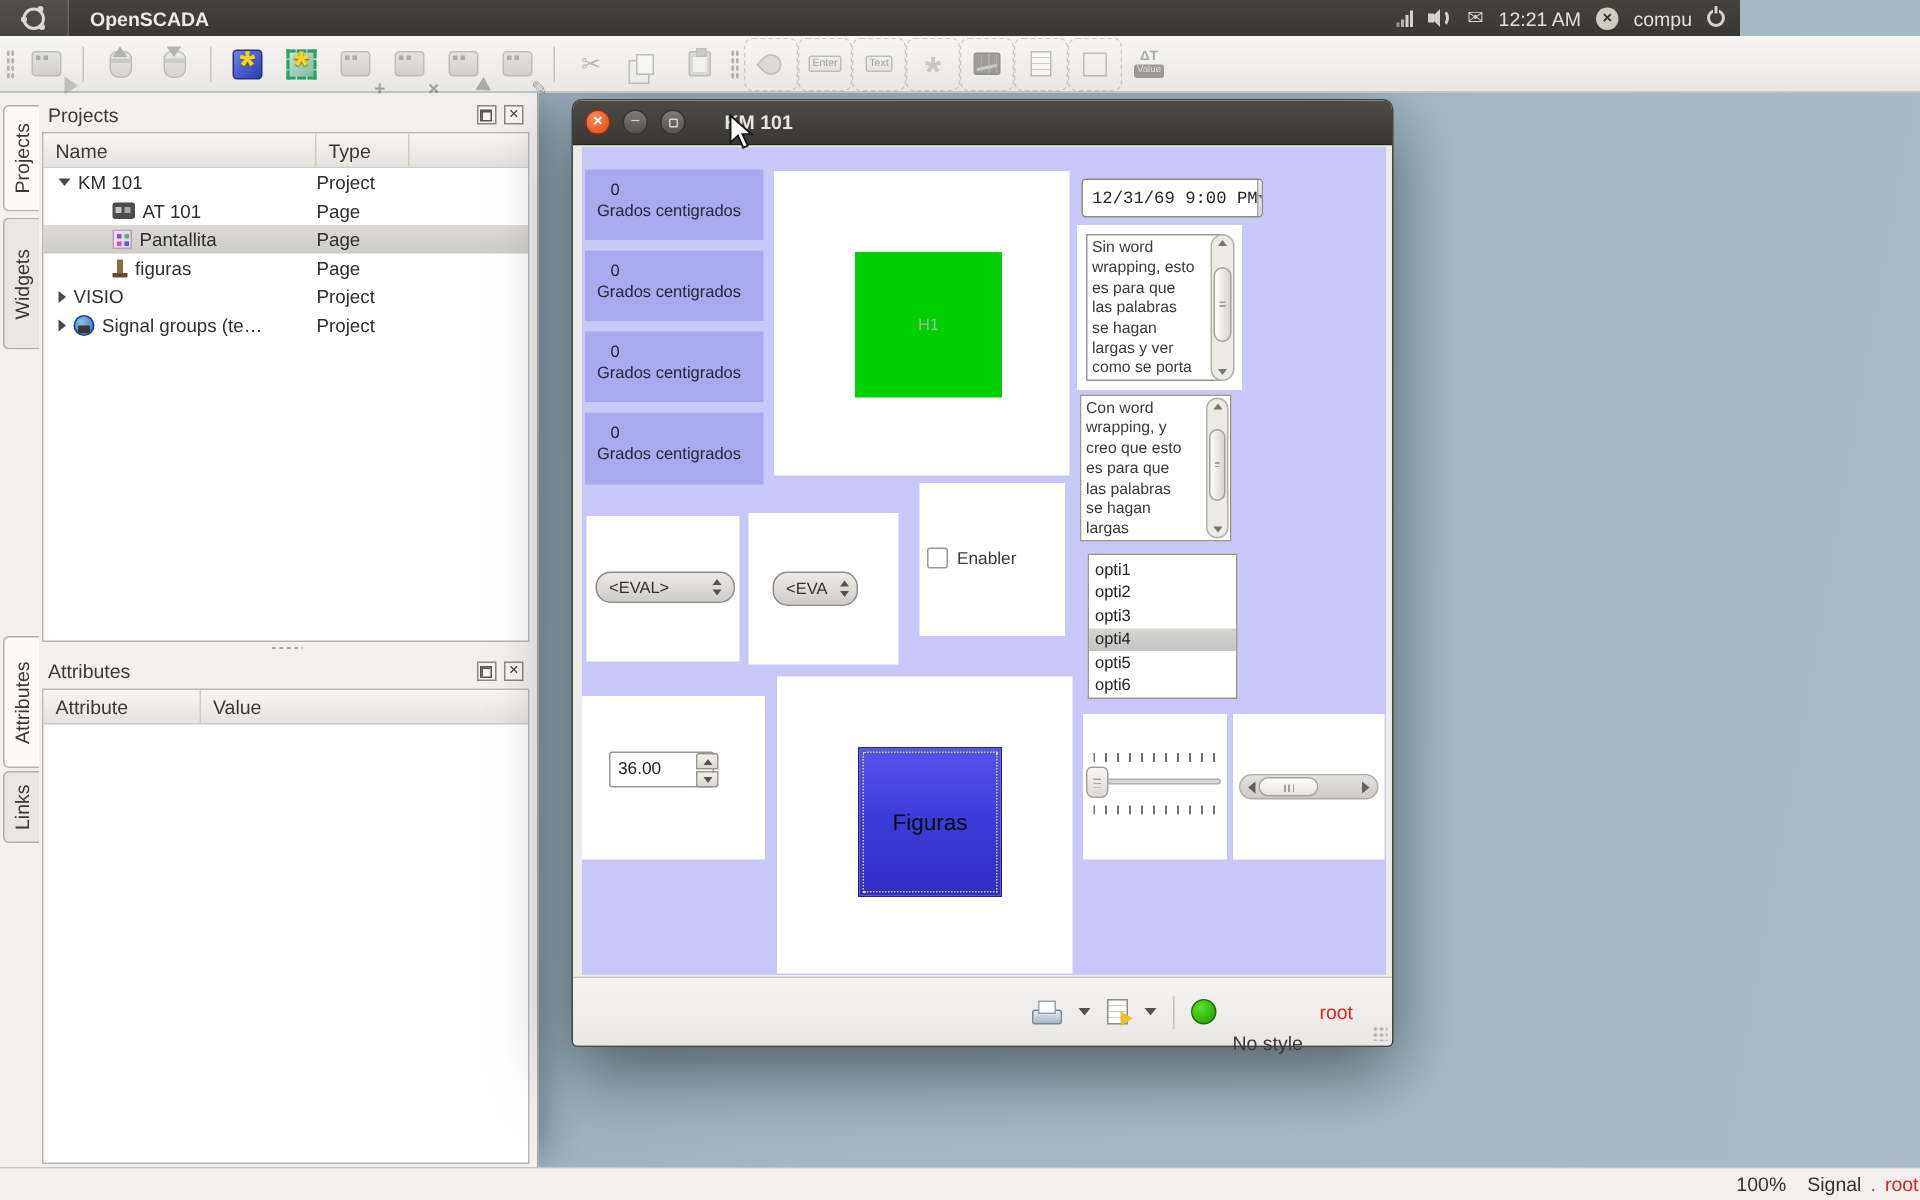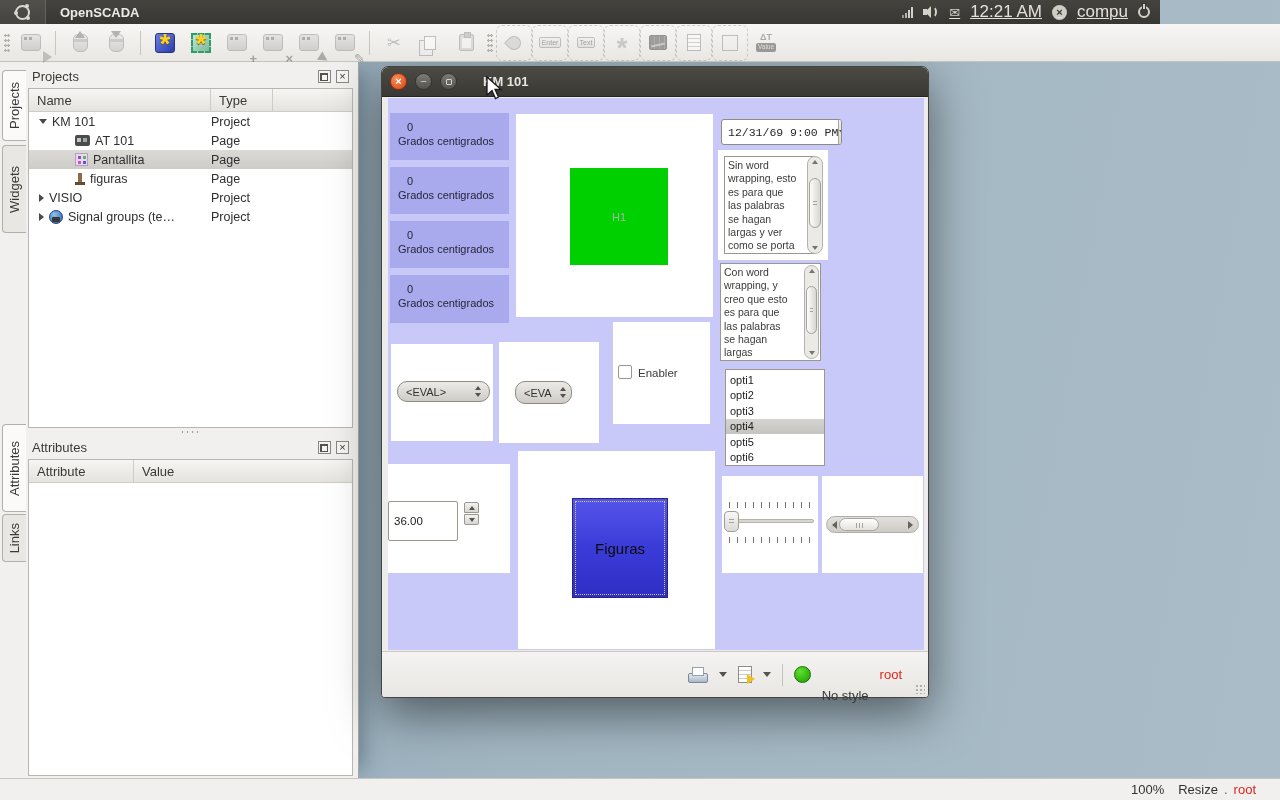--- a/index.html
+++ b/index.html
@@ -8,21 +8,21 @@
     font-family:"Liberation Sans","DejaVu Sans",sans-serif;
     position:relative;
     background:linear-gradient(100deg,#7e94a4 0%,#93a9b7 14%,#a2b6c2 45%,#a9bcc7 100%);
   }
   
   .top-panel{position:absolute;left:0;top:0;width:1160px;height:24px;background:linear-gradient(#44433e,#383733);color:#dfdbd3;display:flex;align-items:center;z-index:50;}
   .logo-btn{width:46px;height:24px;display:flex;align-items:center;justify-content:center;background:rgba(255,255,255,.07);border-right:1px solid rgba(255,255,255,.14);}
   .ulogo{width:15px;height:15px;border:2px solid #dcd8d1;border-radius:50%;position:relative;}
   .ulogo::before{content:"";position:absolute;width:4px;height:4px;border-radius:50%;background:#dcd8d1;top:-3px;left:8px;box-shadow:-11px 7px 0 #dcd8d1,1px 12px 0 #dcd8d1;}
   .app-title{font-weight:bold;font-size:13px;margin-left:14px;color:#eceae4;}
-  .tray{margin-left:auto;display:flex;align-items:center;gap:10px;padding-right:10px;font-size:17px;color:#e4e0d8;text-decoration:underline;}
+  .tray{margin-left:auto;display:flex;align-items:center;gap:10px;padding-right:10px;font-size:13px;color:#e4e0d8;}
   .signal{display:flex;align-items:flex-end;gap:1px;height:11px;}
   .signal i{display:block;width:2px;background:#d6d2ca;}
   .signal i:nth-child(1){height:3px;opacity:.6}.signal i:nth-child(2){height:5px;opacity:.8}.signal i:nth-child(3){height:8px}.signal i:nth-child(4){height:11px}
   .speaker{position:relative;width:16px;height:12px;}
   .speaker::before{content:"";position:absolute;left:0;top:3px;width:4px;height:6px;background:#d6d2ca;}
   .speaker::after{content:"";position:absolute;left:2px;top:0;border-top:6px solid transparent;border-bottom:6px solid transparent;border-right:6px solid #d6d2ca;}
   .speaker .wave{position:absolute;right:2px;top:0;width:9px;height:12px;border:2px solid transparent;border-right-color:#d6d2ca;border-radius:50%;}
   .mailic::after{content:"✉";font-size:13px;color:#d6d2ca;}
   .badge{width:15px;height:15px;border-radius:50%;background:#cfccc4;color:#35342f;display:flex;align-items:center;justify-content:center;}
   .badge::after{content:"×";font-size:11px;font-weight:bold;line-height:1;}
@@ -153,21 +153,21 @@
   .printeric::before{content:"";position:absolute;left:0;right:0;top:6px;height:8px;background:linear-gradient(#e4eaf0,#a9b8c6);border:1px solid #7b8895;border-radius:2px;}
   .printeric::after{content:"";position:absolute;left:4px;top:0;width:10px;height:7px;background:#fff;border:1px solid #98a2ac;}
   .exportic{position:relative;width:14px;height:17px;border:1px solid #8f8c85;background:repeating-linear-gradient(180deg,#fff 0 3px,#cfccc6 3px 4px);}
   .exportic::after{content:"";position:absolute;right:-4px;bottom:-2px;border-top:5px solid transparent;border-bottom:5px solid transparent;border-left:8px solid #f0c020;}
   .vsep{width:1px;height:22px;background:#c5c2bc;}
   .greendot{width:17px;height:17px;border-radius:50%;background:radial-gradient(circle at 35% 30%,#5fe030,#1f9a00);border:1px solid #157200;}
   .nostyle{font-size:13px;color:#3a3a3a;margin-top:42px;}
   .rootred{font-size:13px;color:#e0251c;}
   .resizegrip{position:absolute;right:3px;bottom:3px;width:10px;height:10px;background-image:radial-gradient(#b3b0aa 1px,transparent 1.2px);background-size:4px 4px;}
   
-  .main-status{position:absolute;left:0;bottom:0;width:1280px;height:22px;background:#f1f0ee;border-top:1px solid #c9c6c0;display:flex;align-items:center;justify-content:flex-end;gap:14px;padding-right:24px;font-size:13px;color:#33322e;z-index:30;}
+  .main-status{position:absolute;left:0;bottom:0;width:1280px;height:22px;background:#f1f0ee;border-top:1px solid #c9c6c0;display:flex;align-items:center;justify-content:flex-end;gap:14px;padding-right:1px;font-size:13px;color:#33322e;z-index:30;}
   .main-status .mgrp{display:flex;gap:6px;align-items:center;}
   
   .cursor{position:absolute;left:486px;top:76px;z-index:99;pointer-events:none;}
 </style>
 </head>
 <body>
 
 <div class="top-panel">
   <div class="logo-btn">
       <span class="ulogo"></span>
@@ -441,21 +441,21 @@
           </span>
       </div>
     </div>
 
     <div class="pp panel" style="left:225px;top:224px;width:97px;height:102px;">
       <span class="checkbox" style="left:5px;top:43px;"></span>
       <span class="cklabel" style="left:25px;top:45px;">Enabler</span>
     </div>
 
     <div class="pp panel" style="left:0px;top:366px;width:122px;height:109px;">
-      <div class="numfield" style="left:0;top:37px;width:70px;height:40px;">36.00</div>
+      <div class="numfield" style="left:18px;top:37px;width:70px;height:24px;">36.00</div>
       <div class="numbtns" style="left:76px;top:38px;">
         <i>
             <span class="tri-up-s"></span>
           </i>
         <i>
             <span class="tri-dn-s"></span>
           </i>
       </div>
     </div>
 
@@ -494,17 +494,17 @@
   </div>
 </div>
 
 <svg class="cursor" width="18" height="26" viewBox="0 0 18 26">
   <polygon points="1,1 1,19 6,14.5 9.5,22.5 12.5,21 9,13.5 15,13.5" fill="#ffffff" stroke="#1a1a1a" stroke-width="1.3"></polygon>
 </svg>
 
 <div class="main-status">
   <span>100%</span>
   <span class="mgrp">
-    <span>Resize</span>
+    <span>Signal</span>
     <span style="color:#6a6a64;">.</span>
     <span class="rootred">root</span>
   </span>
 </div>
 
 </body></html>

